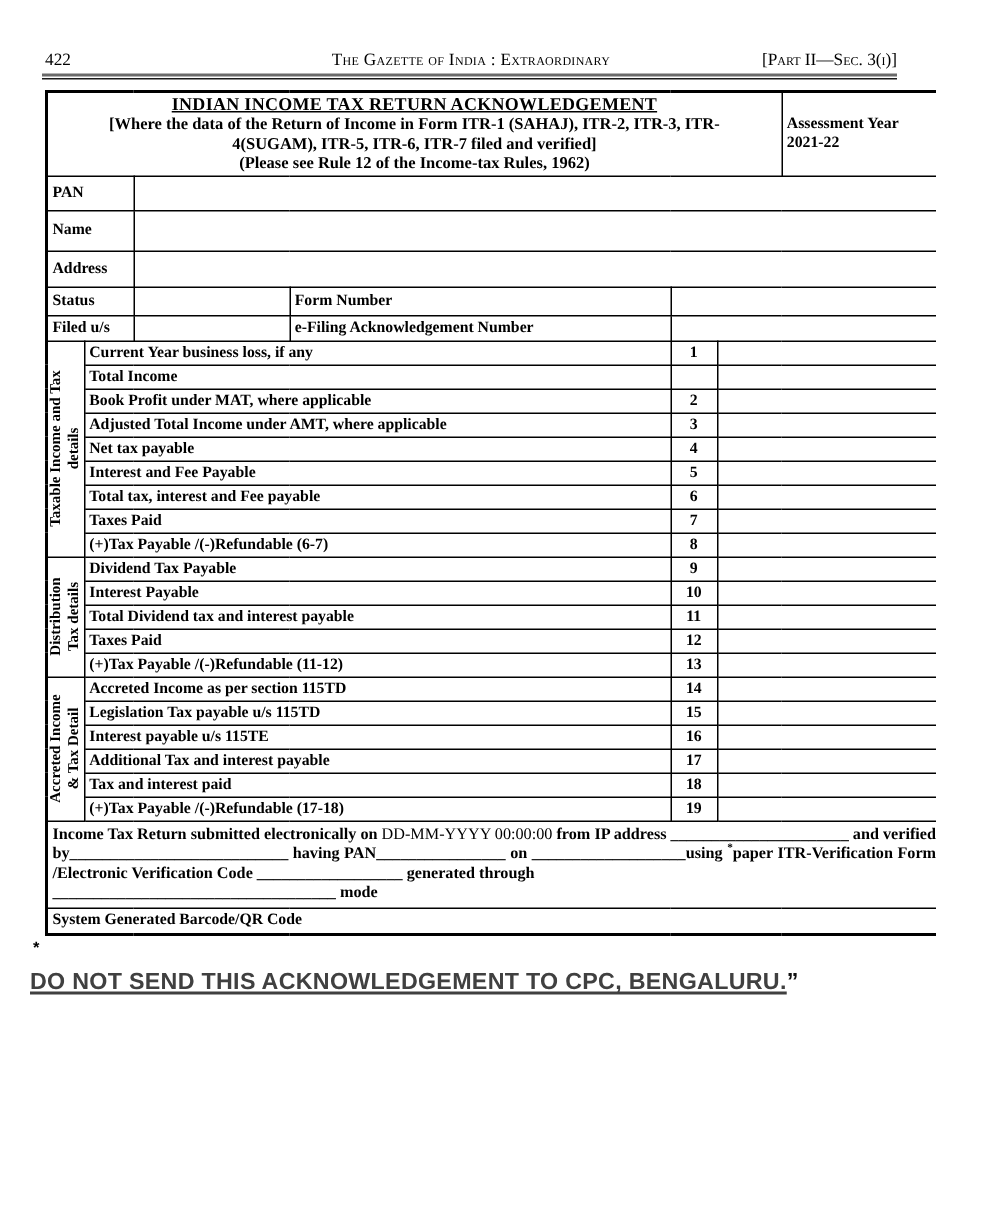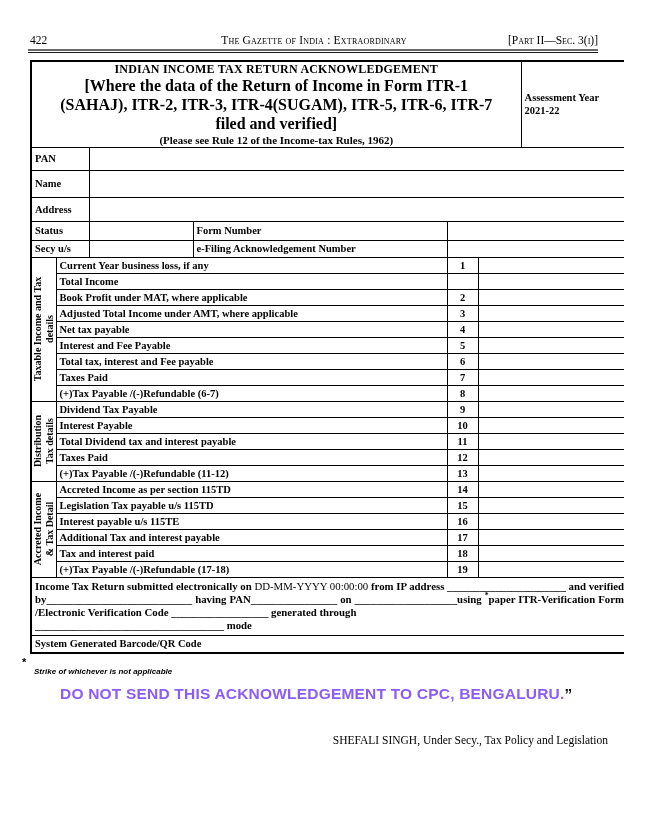--- a/index.html
+++ b/index.html
@@ -47,22 +47,22 @@
   tr.rPan    { height: 23px; }
   tr.rName   { height: 27px; padding-left: 12px; }
   tr.rAddr   { height: 24px; }
   tr.rStat   { height: 19px; }
   tr.rFiled  { height: 17px; }
   tr.rItem   { height: 16px; }
   tr.rDecl   { height: 58px; }
   tr.rBar    { height: 18px; }
 
   td.titleCell { text-align: center; vertical-align: middle; padding: 2px 10px; }
-  .t-main { font-size: 12px; letter-spacing: .2px; }
-  .t-sub1 { font-size: 16px; max-width: 442px; margin: 0 auto; line-height: 1.18; }
+  .t-main { font-size: 12px; text-decoration: underline; letter-spacing: .2px; }
+  .t-sub1 { font-size: 11px; max-width: 442px; margin: 0 auto; line-height: 1.18; }
   .t-sub2 { font-size: 11px; line-height: 1.18; }
   td.ayCell { vertical-align: top; padding-top: 4px; font-size: 11px; line-height: 1.25; }
 
   td.lblCell { padding-left: 4px; }
   td.numCell { text-align: center; }
   td.sideCell { position: relative; padding: 0; }
   .vlabel {
     position: absolute; top: 50%; left: 50%;
     transform: translate(-50%, -50%) rotate(-90deg);
     white-space: nowrap;
@@ -78,21 +78,21 @@
   
   .footnote { margin: 4px 0 0 22px; font-family: "Liberation Sans", sans-serif; }
   .fn-star { display: block; font-size: 11px; font-weight: bold; line-height: 9px; }
   .fn-text { display: block; margin-left: 12px; font-size: 8px; font-weight: bold; font-style: italic; }
 
   .warning {
     margin: 9px 0 0 20px;
     font-family: "Liberation Sans", sans-serif;
     font-size: 15.5px; font-weight: bold; letter-spacing: .2px;
   }
-  .warning .red { color: #8b5cf6; text-decoration-thickness: 2px; text-underline-offset: 2px; margin-left: 40px; }
+  .warning .red { color: #404040; text-decoration: underline; text-decoration-thickness: 2px; text-underline-offset: 2px; }
   .warning .quote { color: #111; text-decoration: none; }
 
   .notif { margin: 26px 16px 0 0; text-align: right; font-size: 11.5px; line-height: 22px; }
 
   .note {
     margin: 13px 16px 0 23px;
     font-size: 11.5px; line-height: 1.35;
     text-align: justify;
     padding-left: 37px; text-indent: -37px;
   }
@@ -147,21 +147,21 @@
       <td class="lblCell" colspan="2">Address</td>
       <td colspan="5"></td>
     </tr>
     <tr class="rStat">
       <td class="lblCell" colspan="2">Status</td>
       <td></td>
       <td class="lblCell">Form Number</td>
       <td colspan="3"></td>
     </tr>
     <tr class="rFiled">
-      <td class="lblCell" colspan="2">Secy u/s</td>
+      <td class="lblCell" colspan="2">Filed u/s</td>
       <td></td>
       <td class="lblCell">e-Filing Acknowledgement Number</td>
       <td colspan="3"></td>
     </tr>
 
     <tr class="rItem">
       <td class="sideCell" rowspan="9">
         <div class="vlabel">
           <span>Taxable Income and Tax</span><br><span>details</span>
         </div>
@@ -286,25 +286,23 @@
     </tr>
 
     <tr class="rBar">
       <td class="lblCell" colspan="7">System Generated Barcode/QR Code</td>
     </tr>
   </tbody>
     </table>
 
   <div class="footnote">
     <span class="fn-star">*</span>
-    <span class="fn-text">Strike of whichever is not applicable</span>
   </div>
 
   <div class="warning">
     <span class="red">DO NOT SEND THIS ACKNOWLEDGEMENT TO CPC, BENGALURU.</span><span class="quote">”</span>
   </div>
 
   <div class="notif">
-    <div>SHEFALI SINGH, Under Secy., Tax Policy and Legislation</div>
   </div>
 
 
 </div>
 
 </body></html>

